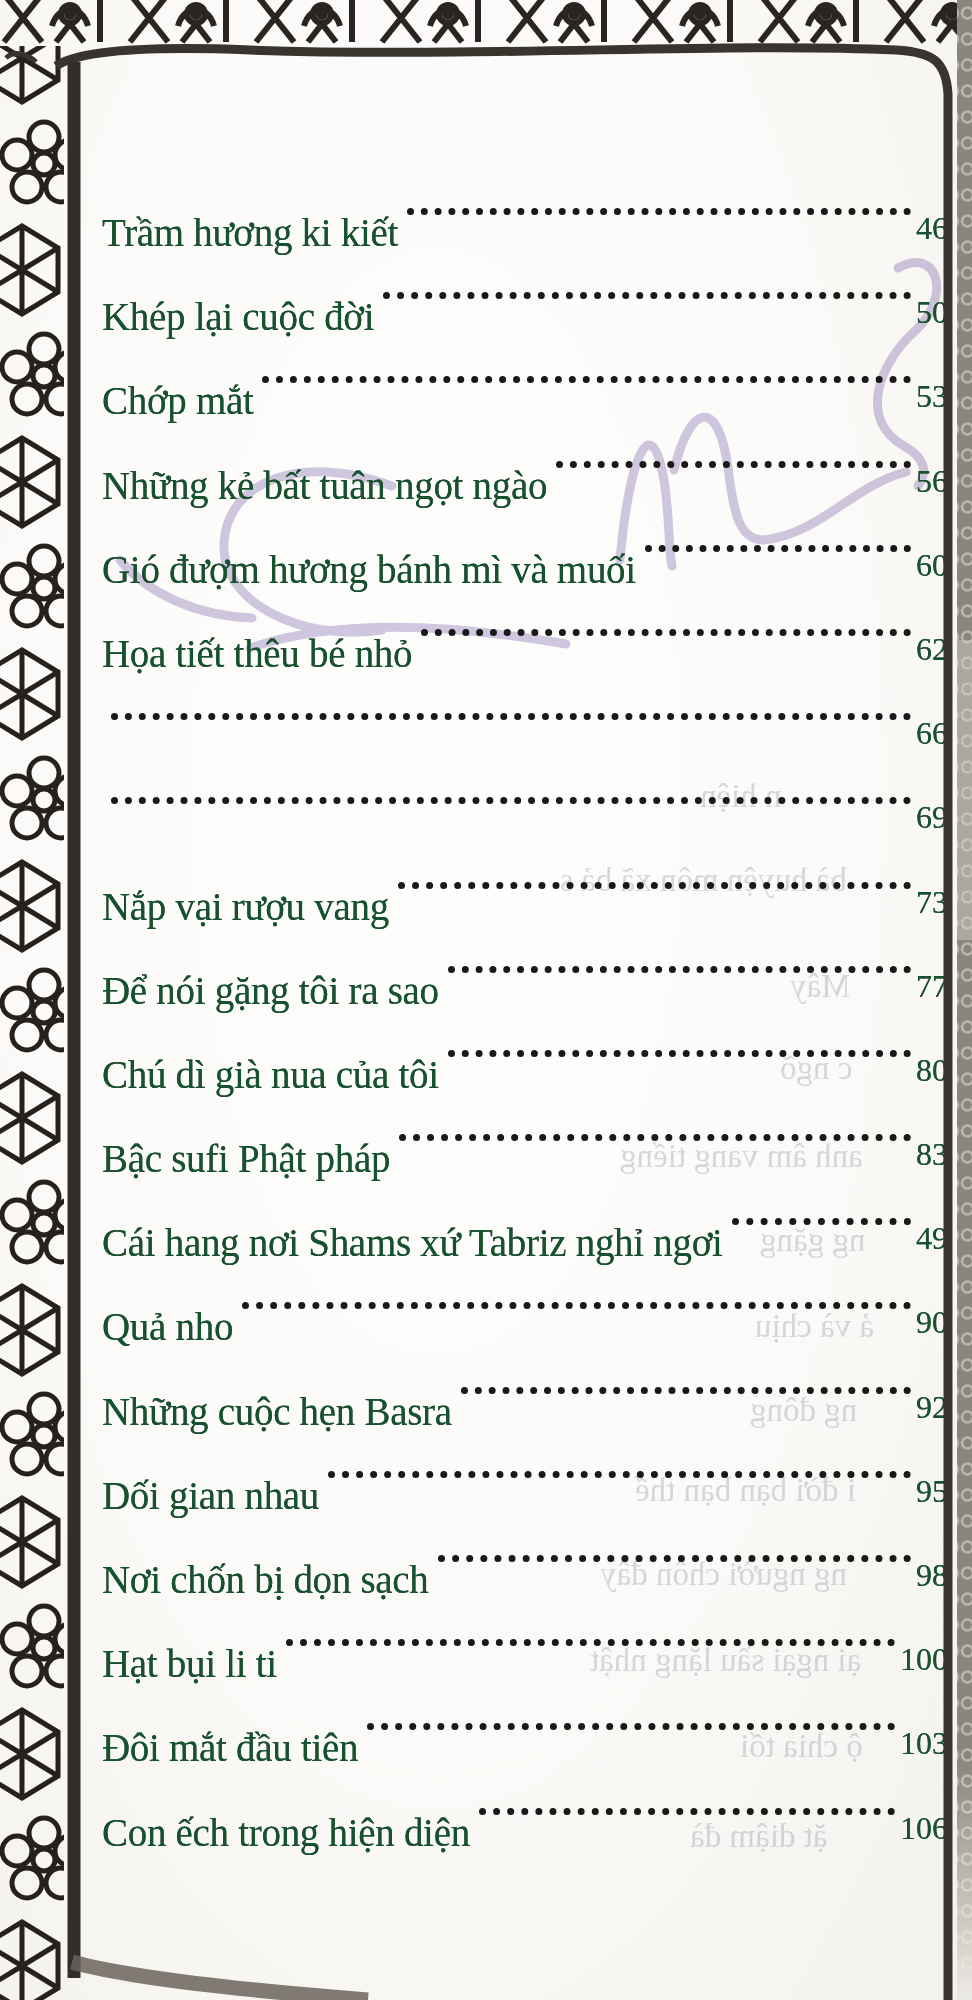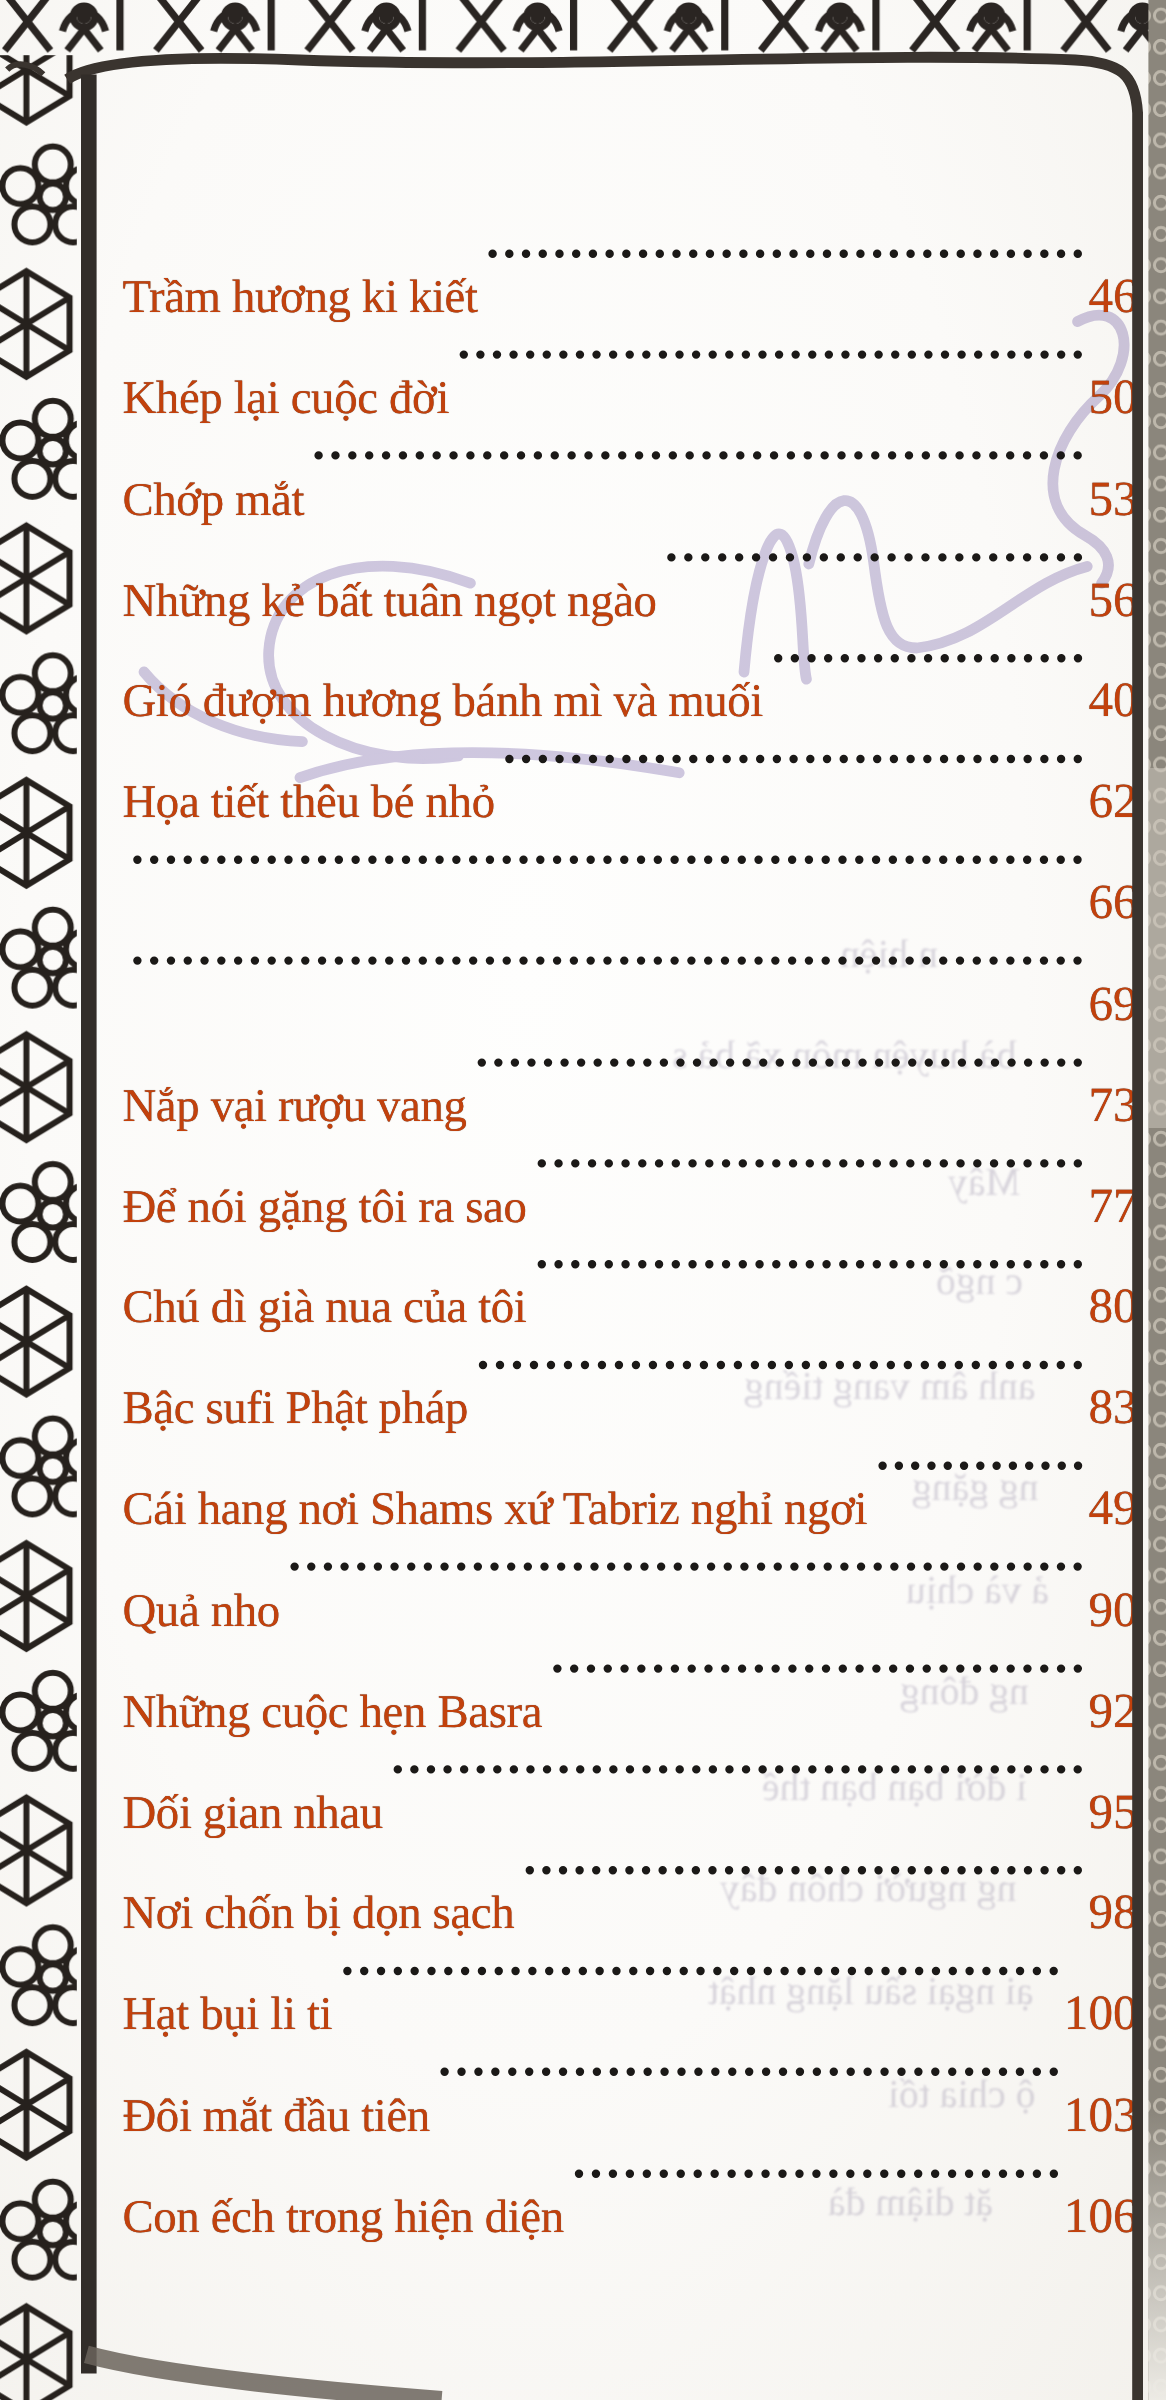--- a/index.html
+++ b/index.html
@@ -7,38 +7,37 @@
     width:972px;height:2000px;position:relative;overflow:hidden;
     background:
       radial-gradient(ellipse at 45% 40%, #fefefd 0%, #fbfaf8 55%, #f3f1ec 100%);
     font-family:"Liberation Serif","DejaVu Serif",serif;
   }
   .frame-svg{position:absolute;left:0;top:0;z-index:4;pointer-events:none;}
   .toc{
     position:absolute;left:102px;top:186px;width:846px;z-index:3;
   }
   .toc-row{
-    display:flex;align-items:flex-end;height:84.2px;
+    display:flex;align-items:flex-start;height:84.2px;
     padding-top:24px;box-sizing:border-box;
-    color:#c2410c;
+    color:#14532d;
   }
   .toc-title{
     font-size:39px;letter-spacing:-0.3px;white-space:nowrap;
     text-shadow:0 0 0.6px rgba(20,18,16,.75);
   }
   .dot-leader{
     flex:1 1 auto;align-self:baseline;height:1px;
     border-bottom:7px dotted #1b1917;
     margin:0 5px 0 9px;transform:translateY(-3px);
     min-width:18px;
   }
   .toc-page{
-    font-size:41px;white-space:nowrap;
+    font-size:32px;white-space:nowrap;
     text-shadow:0 0 0.6px rgba(20,18,16,.75);
-    margin-top:31px;
   }
   .ghost-layer{position:absolute;left:0;top:0;z-index:1;}
   .ghost{
     position:absolute;transform:scaleX(-1);transform-origin:center;
     color:#9f97ae;opacity:.38;font-size:33px;white-space:nowrap;
     filter:blur(0.7px);
   }
   .stamp-svg{position:absolute;left:0;top:0;z-index:2;mix-blend-mode:multiply;opacity:.5;}
 </style>
 </head>
@@ -144,21 +143,21 @@
       <span class="toc-page">53</span>
     </div>
     <div class="toc-row">
       <span class="toc-title">Những kẻ bất tuân ngọt ngào</span>
       <span class="dot-leader"></span>
       <span class="toc-page">56</span>
     </div>
     <div class="toc-row">
       <span class="toc-title">Gió đượm hương bánh mì và muối</span>
       <span class="dot-leader"></span>
-      <span class="toc-page">40</span>
+      <span class="toc-page">60</span>
     </div>
     <div class="toc-row">
       <span class="toc-title">Họa tiết thêu bé nhỏ</span>
       <span class="dot-leader"></span>
       <span class="toc-page">62</span>
     </div>
     <div class="toc-row">
       <span class="dot-leader"></span>
       <span class="toc-page">66</span>
     </div>

